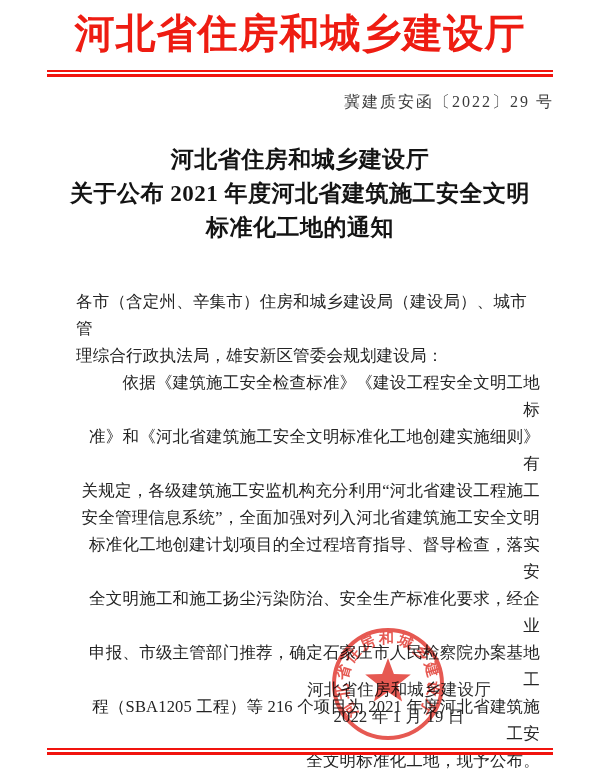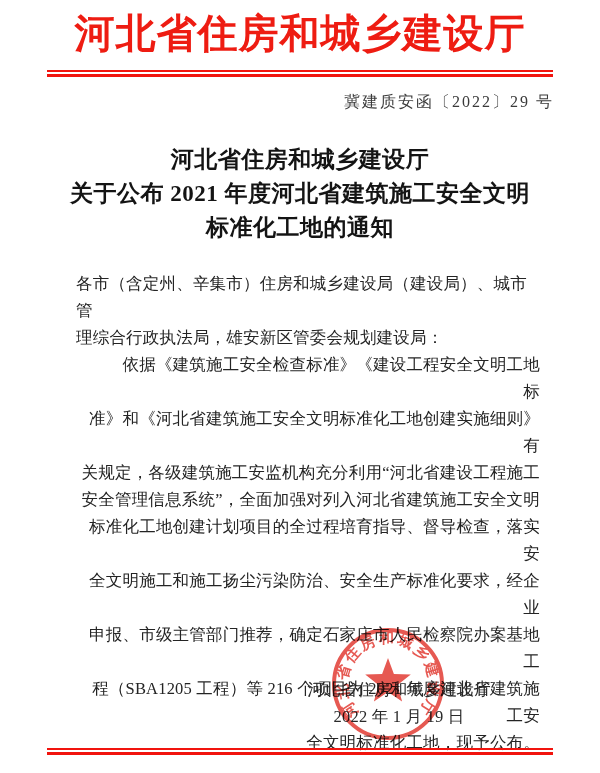--- a/index.html
+++ b/index.html
@@ -35,21 +35,21 @@
     position: absolute; top: 143px; left: 0; right: 0;
     margin: 0;
     text-align: center;
     font-size: 23px; line-height: 34px;
     font-weight: bold;
     color: #141414;
     white-space: pre-line;
     letter-spacing: 0.5px;
   }
   .body-block {
-    position: absolute; top: 270px; left: 76px; width: 464px;
+    position: absolute; top: 288px; left: 76px; width: 464px;
     font-size: 16.5px; line-height: 27px;
     letter-spacing: 0.2px;
     color: #242424;
   }
   .body-block p { margin: 0; white-space: pre-line; }
   .para { text-indent: 2em; text-align: right; }
   .sig-agency, .sig-date {
     position: absolute; left: 306px; width: 186px;
     text-align: center;
     font-size: 16.5px; letter-spacing: 0.2px;

